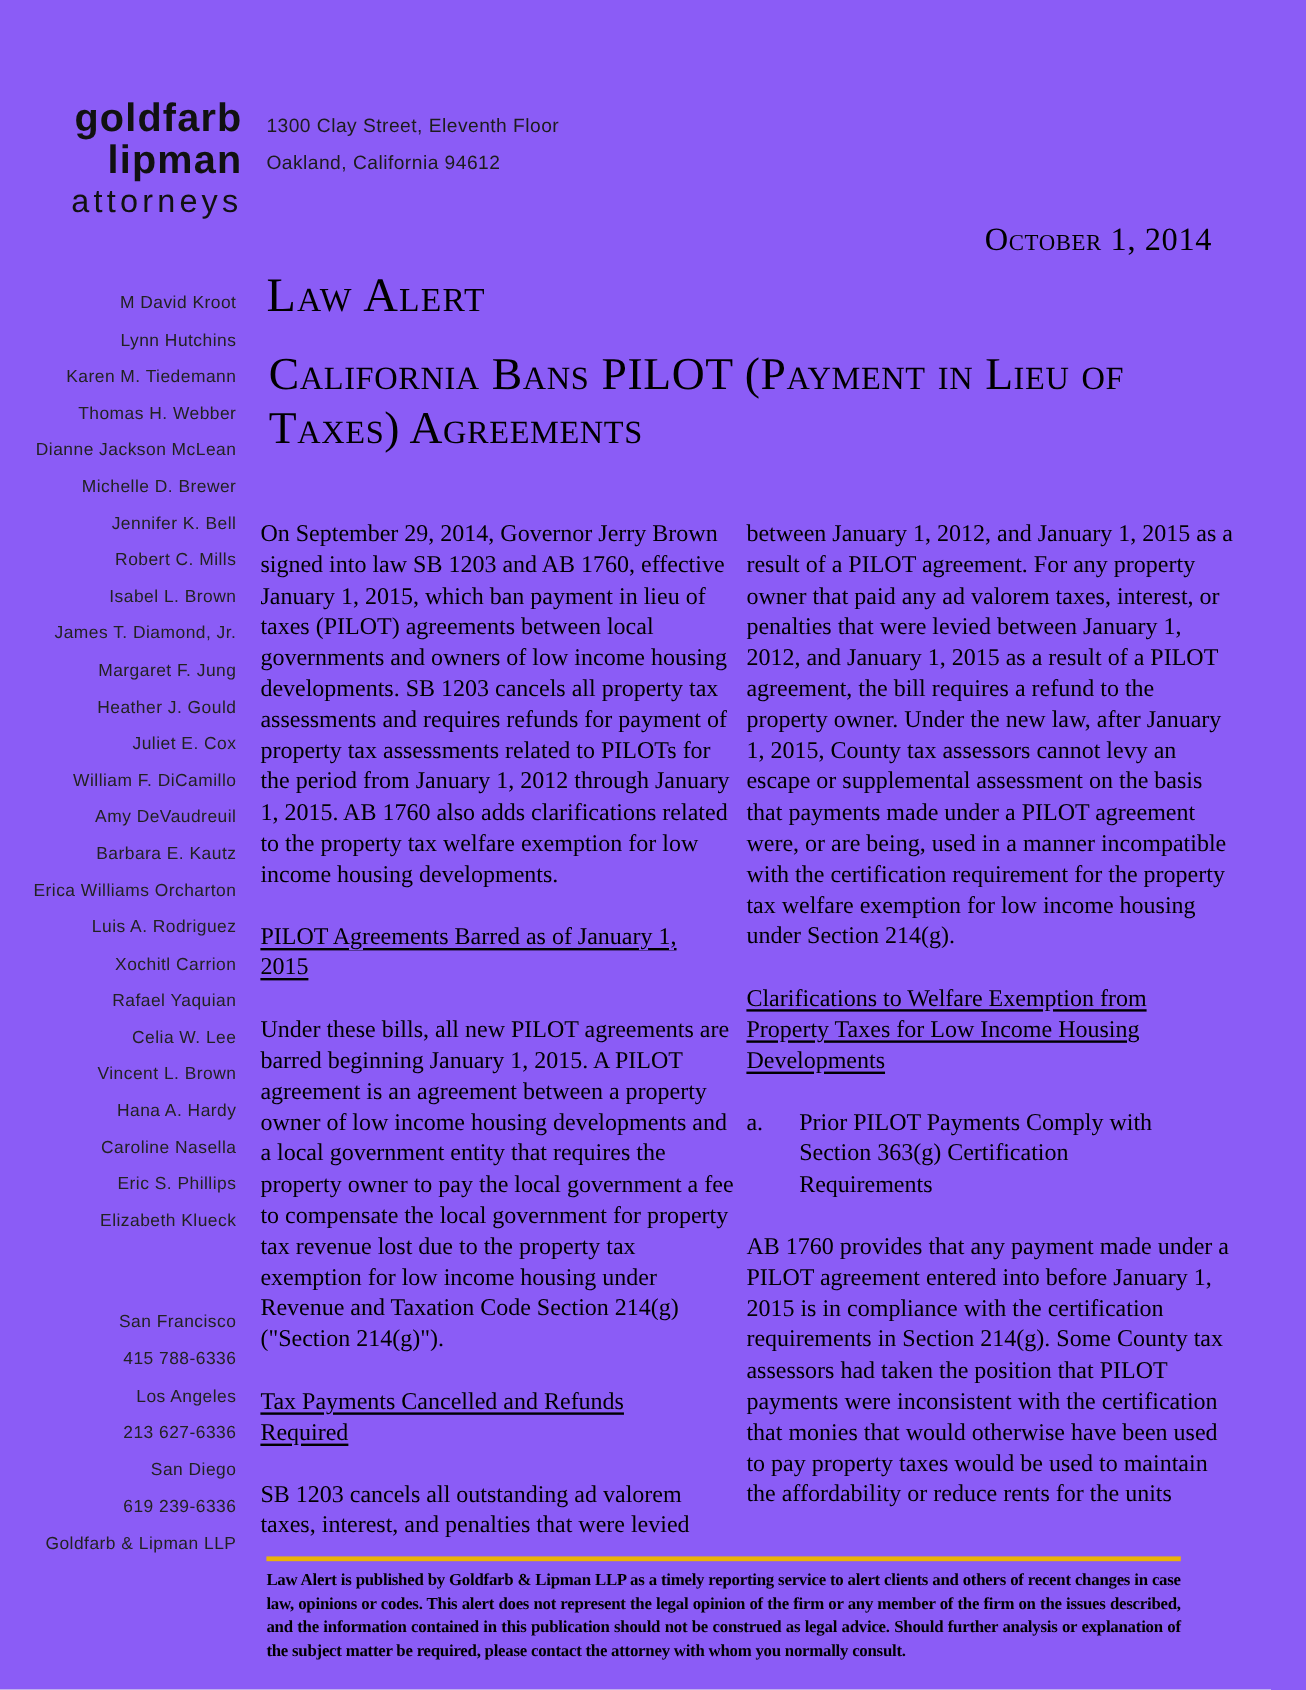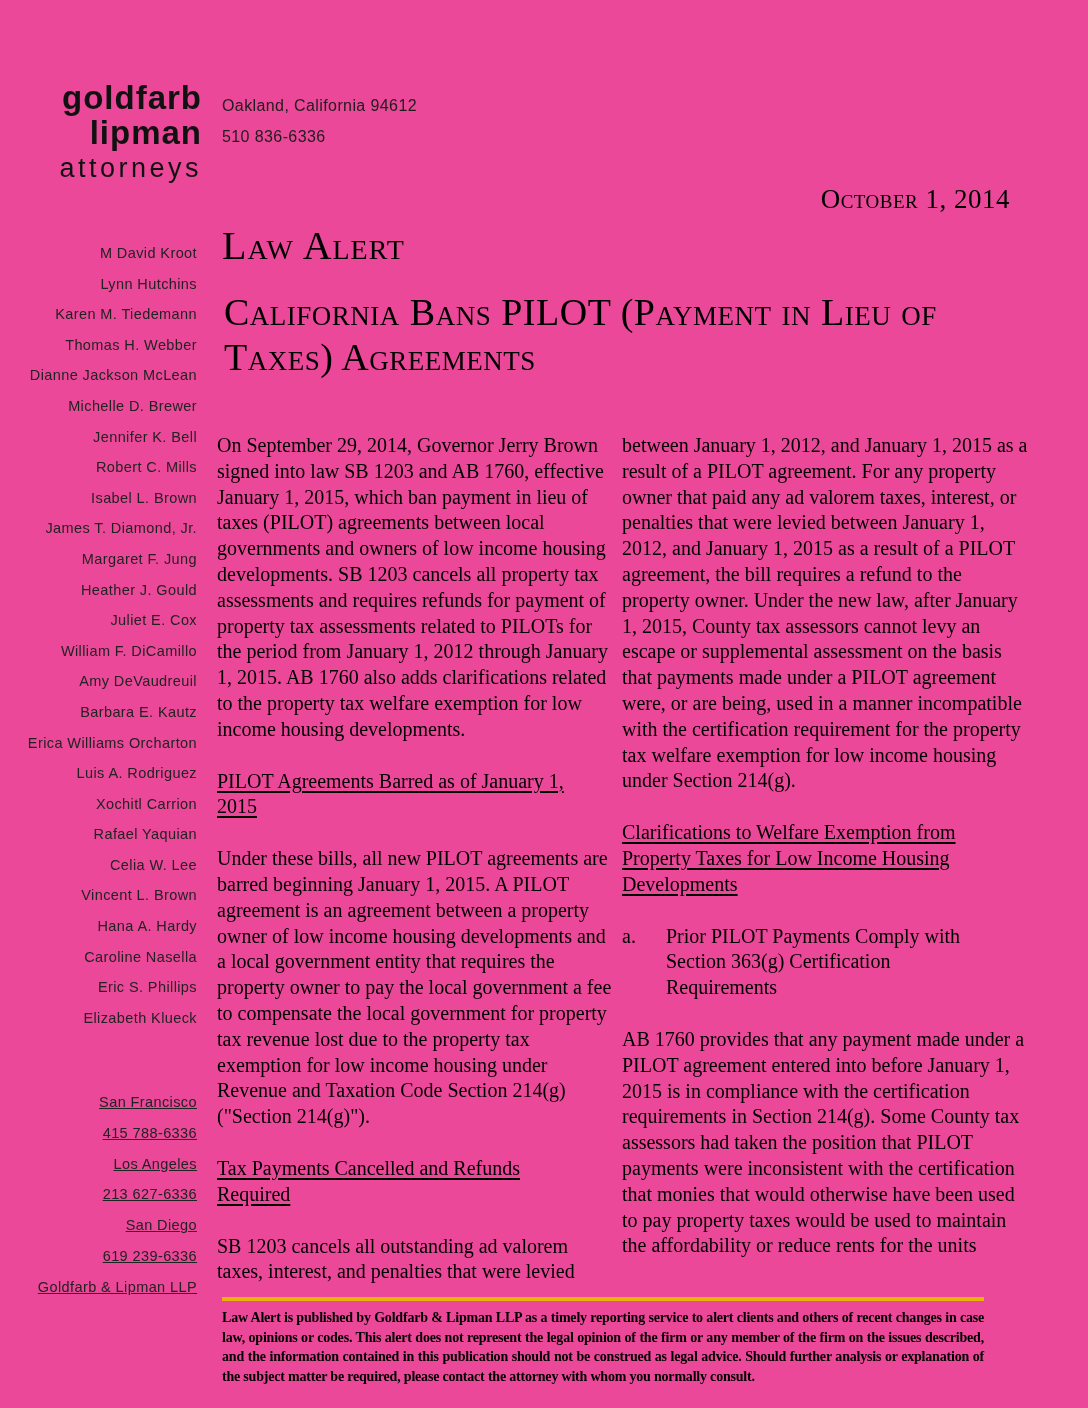--- a/index.html
+++ b/index.html
@@ -1,21 +1,21 @@
 <!DOCTYPE html>
 <html><head>
 <meta charset="utf-8">
 <style>
   * { margin: 0; padding: 0; box-sizing: border-box; }
   html, body { background: #e8e8e8; }
   .page {
     position: relative;
     width: 1088px;
     height: 1408px;
-    background: #ec4899;
+    background: #8b5cf6;
     font-family: "Liberation Serif", serif;
     color: #000;
     overflow: hidden;
     margin: 0 auto;
   }
 
   
   .logo {
     position: absolute;
     left: 40px; top: 80px;
@@ -62,21 +62,20 @@
   .offices {
     position: absolute;
     left: 0; top: 1087px;
     width: 197px;
     text-align: right;
     font-family: "Liberation Sans", sans-serif;
     font-size: 14.5px;
     line-height: 30.8px;
     color: #222;
     letter-spacing: 0.4px;
-    text-decoration: underline;
   }
 
   
   .title {
     position: absolute;
     left: 222px; top: 222px;
     font-variant: small-caps;
     font-weight: normal;
     font-size: 40px;
     letter-spacing: 1px;
@@ -131,22 +130,22 @@
 
 <div class="page">
 
   <div class="logo">
     <div class="logo-main">goldfarb</div>
     <div class="logo-main">lipman</div>
     <div class="logo-sub">attorneys</div>
   </div>
 
   <div class="address">
+    <div>1300 Clay Street, Eleventh Floor</div>
     <div>Oakland, California 94612</div>
-    <div>510 836-6336</div>
   </div>
 
   <div class="date">October 1, 2014</div>
 
   <div class="attorneys">
     <div>M David Kroot</div>
     <div>Lynn Hutchins</div>
     <div>Karen M. Tiedemann</div>
     <div>Thomas H. Webber</div>
     <div>Dianne Jackson McLean</div>

